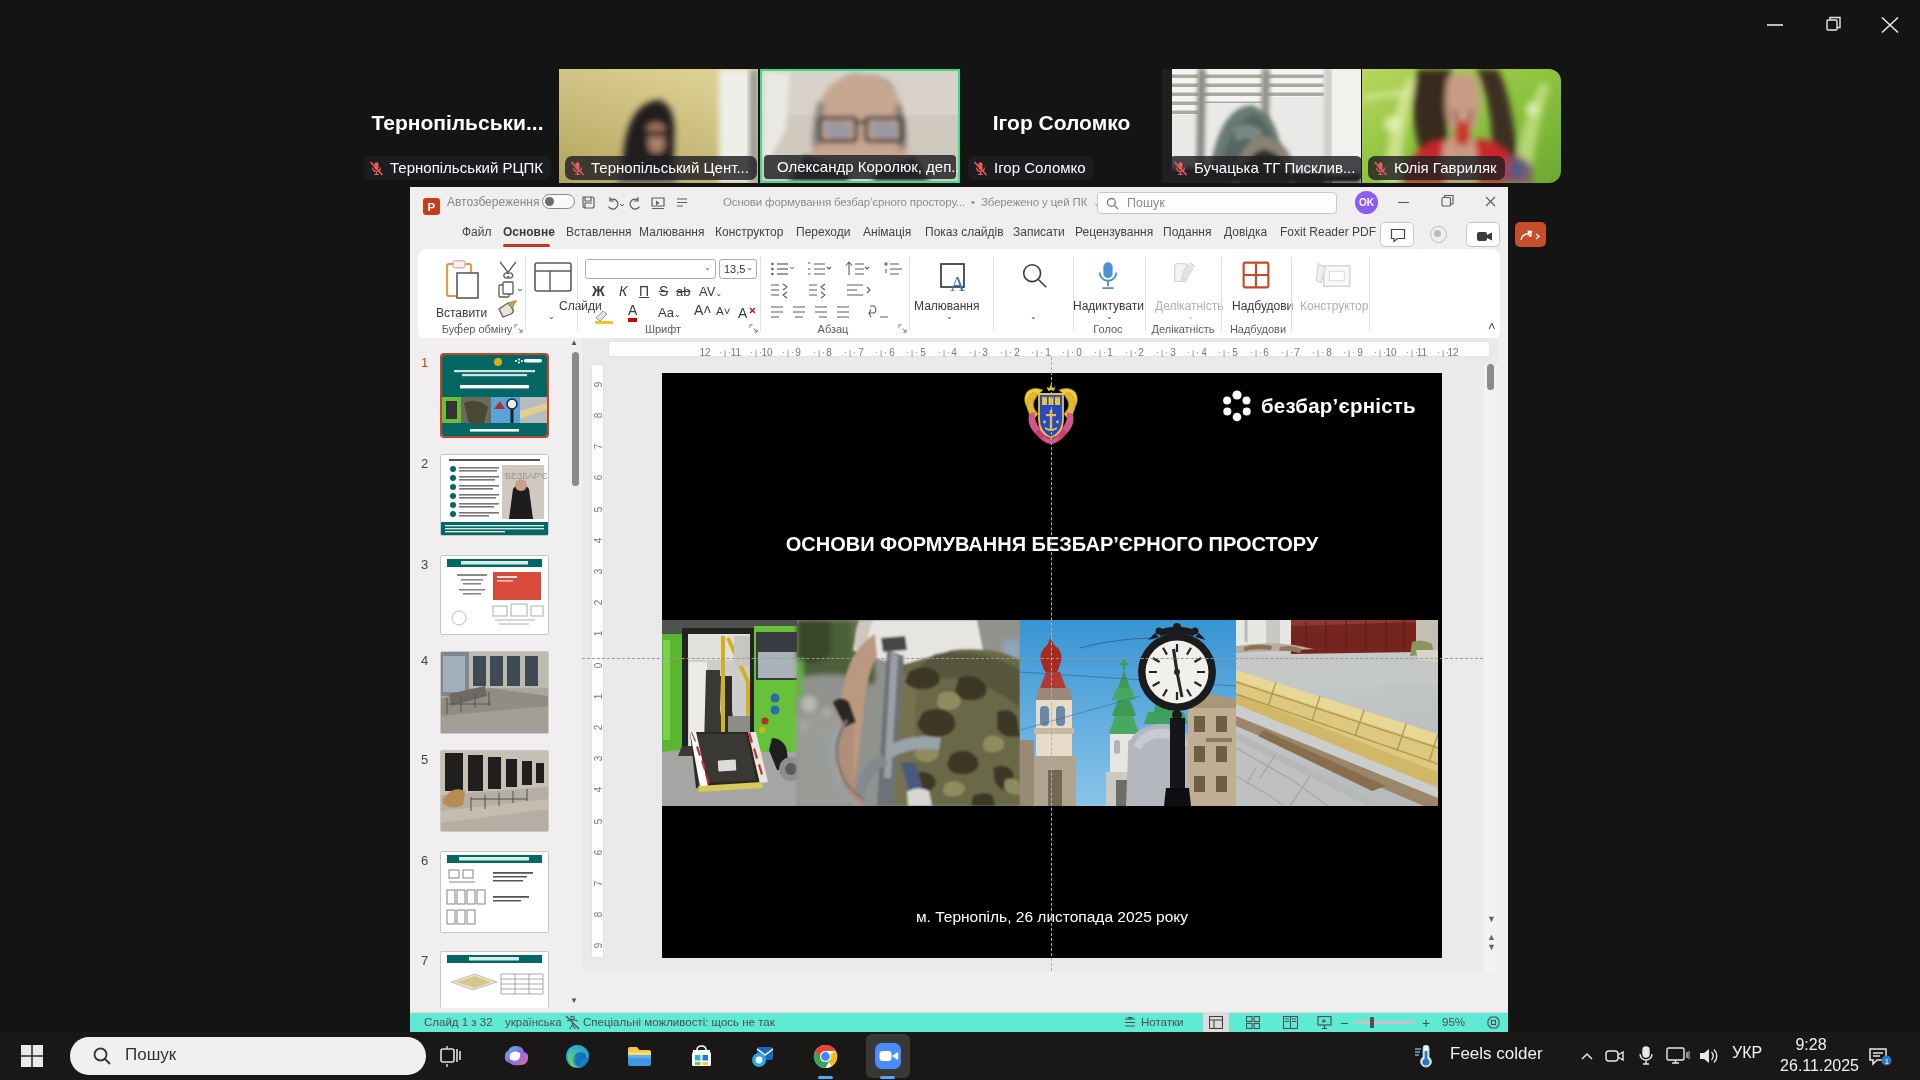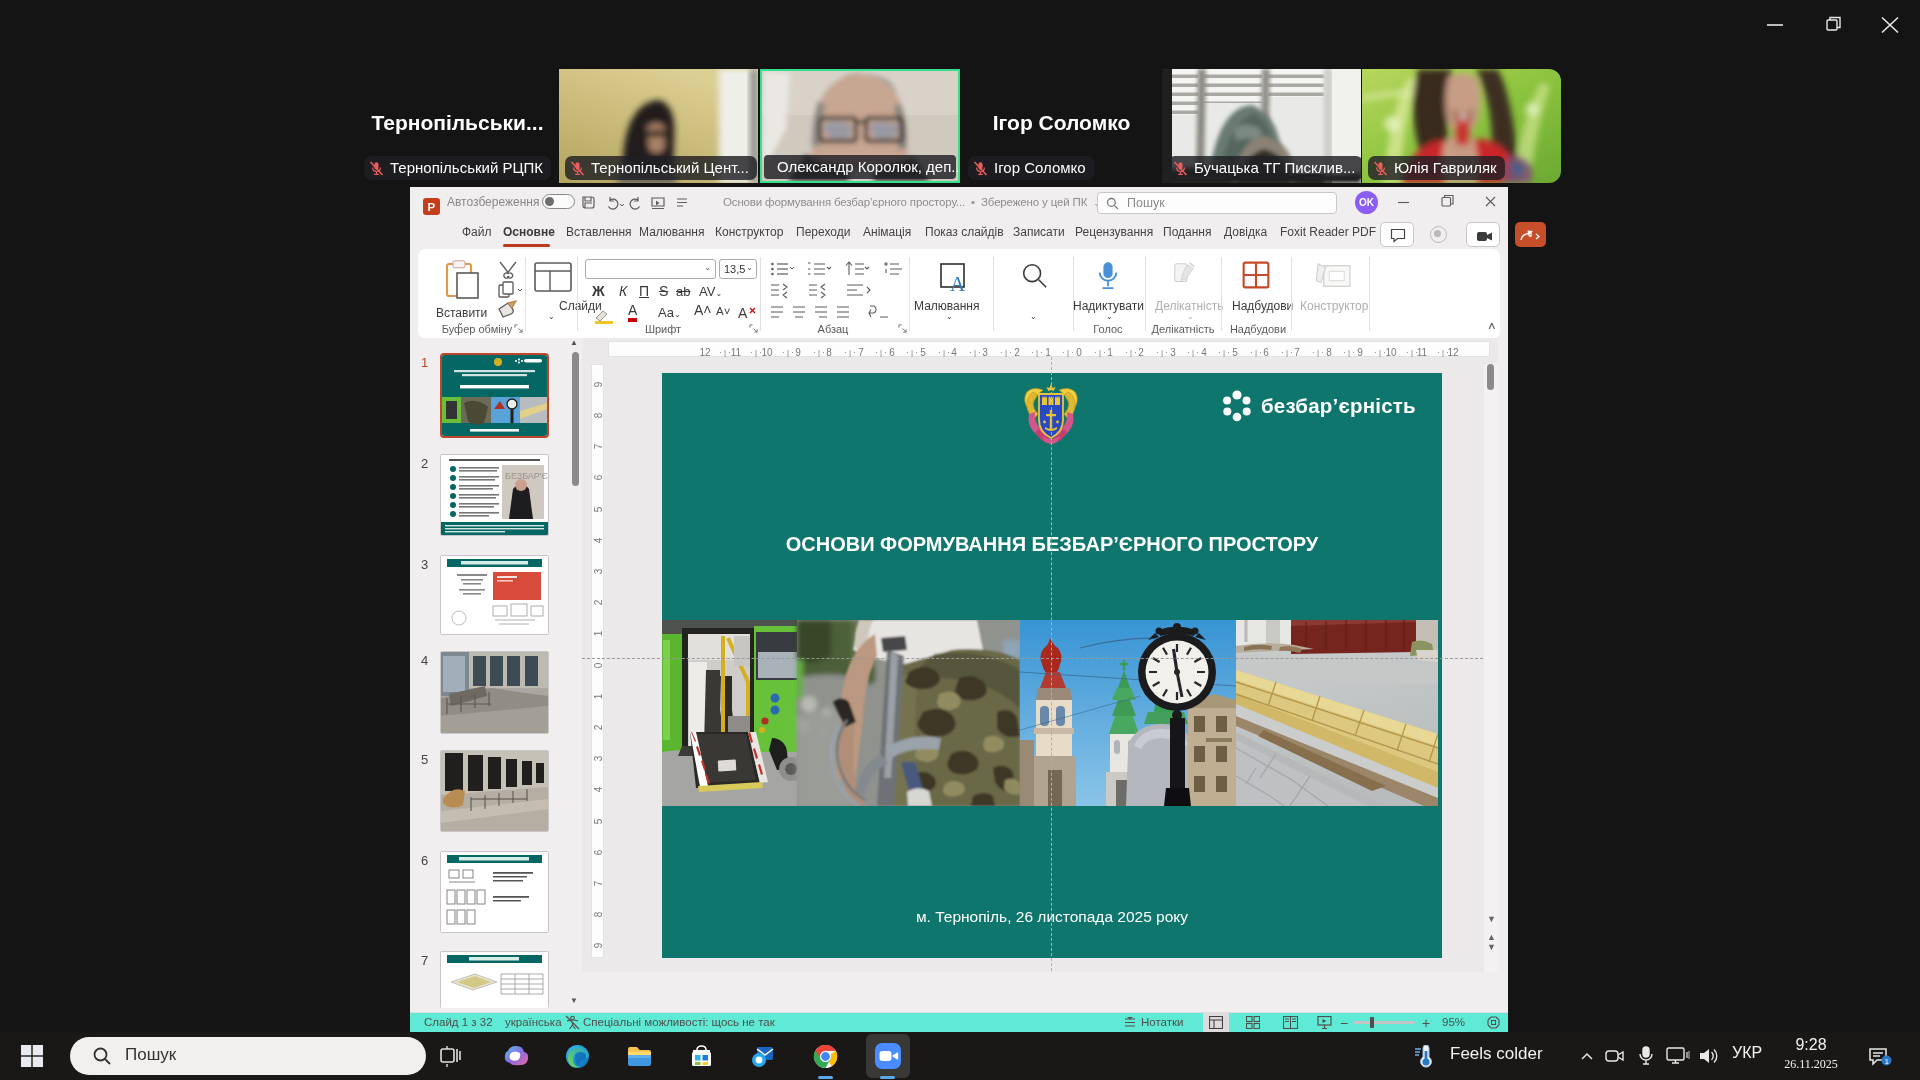--- a/index.html
+++ b/index.html
@@ -26,21 +26,21 @@
 .vsep { position:absolute; top:8px; bottom:8px; width:1px; background:#e2e0df; }
 
 
 #thumbpanel { position:absolute; left:0; top:151px; width:172px; height:674px; background:#f1eeef; }
 .thumb { position:absolute; left:30px; width:109px; background:#fff; border:1px solid #c8c6c6; border-radius:2px; overflow:hidden; }
 .tnum { position:absolute; left:11px; font-size:13px; color:#444; }
 #canvas { position:absolute; left:172px; top:151px; width:916px; height:634px; background:#ebe9ea; overflow:hidden; }
 #notes { position:absolute; left:172px; top:785px; width:926px; height:40px; background:#f4f2f3; border-top:1px solid #dddbdb; color:#666; font-size:14px; }
 #statusbar { position:absolute; left:0; top:825px; width:1098px; height:20px; background:#5eead4; border-top:1px solid #e0dede; font-size:11.5px; color:#514e4e; }
 
-#slide { position:absolute; left:80px; top:35px; width:780px; height:585px; background:#0f766e; overflow:hidden; }
+#slide { position:absolute; left:80px; top:35px; width:780px; height:585px; background:#000000; overflow:hidden; }
 .rultxt { position:absolute; font-size:10px; color:#7a7878; }
 
 #taskbar { position:absolute; left:0; top:1032px; width:1920px; height:48px; background:#1a1816; }
 </style>
 </head>
 <body>
 <div id="zoomtop">
 
   <div class="tile" style="left:358px;">
     <div class="bigname" style="top:42px;">Тернопільськи...</div>
@@ -1129,20 +1129,20 @@
       <path d="M6 16 h7 M9.5 13 v3"></path>
       <path d="M21 5 v6" stroke-width="1.2"></path>
       <path d="M23 4 v8" stroke-width="1.2" opacity="0.7"></path>
     </svg>
   <svg class="abs" style="left:1698px;top:15px;" width="22" height="18" viewBox="0 0 22 18" fill="#e8e8e8">
       <path d="M2 6 h4 l5 -4 v14 l-5 -4 h-4 z"></path>
       <path d="M13.5 5 a5.5 5.5 0 0 1 0 8 M16 2.5 a9 9 0 0 1 0 13" fill="none" stroke="#e8e8e8" stroke-width="1.4"></path>
     </svg>
   <span class="abs" style="left:1732px;top:12px;font-size:16px;color:#f2f2f2;">УКР</span>
   <span class="abs" style="left:1776px;top:4px;width:70px;text-align:center;font-size:16px;color:#f2f2f2;">9:28</span>
-  <span class="abs" style="left:1763px;top:25px;width:96px;text-align:center;font-size:12px;color:#f2f2f2;font-family:Liberation Serif, serif;">26.11.2025</span>
+  <span class="abs" style="left:1763px;top:25px;width:96px;text-align:right;font-size:16px;color:#f2f2f2;">26.11.2025</span>
   <svg class="abs" style="left:1868px;top:12px;" width="24" height="24" viewBox="0 0 24 24">
       <path d="M2 5 h16 v11 h-9 l-4 4 v-4 h-3 z" fill="none" stroke="#e8e8e8" stroke-width="1.5"></path>
       <path d="M5 9 h10 M5 12 h7" stroke="#e8e8e8" stroke-width="1.3"></path>
       <circle cx="18.5" cy="16.5" r="5" fill="#2878c8"></circle>
       <text x="16.8" y="20" font-size="7.5" fill="#fff" font-family="Liberation Sans">1</text>
     </svg>
 </div>
 
 </body></html>

